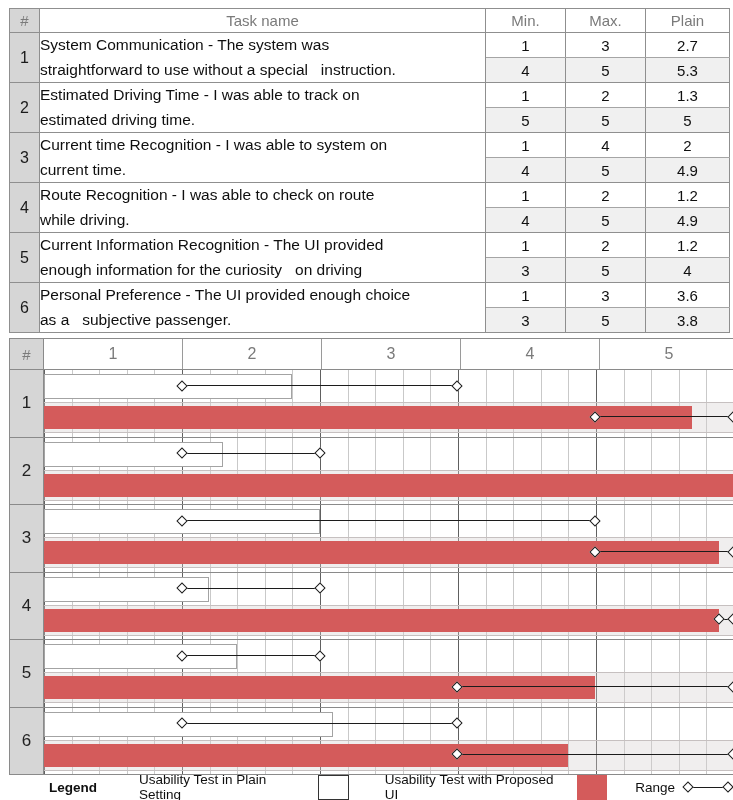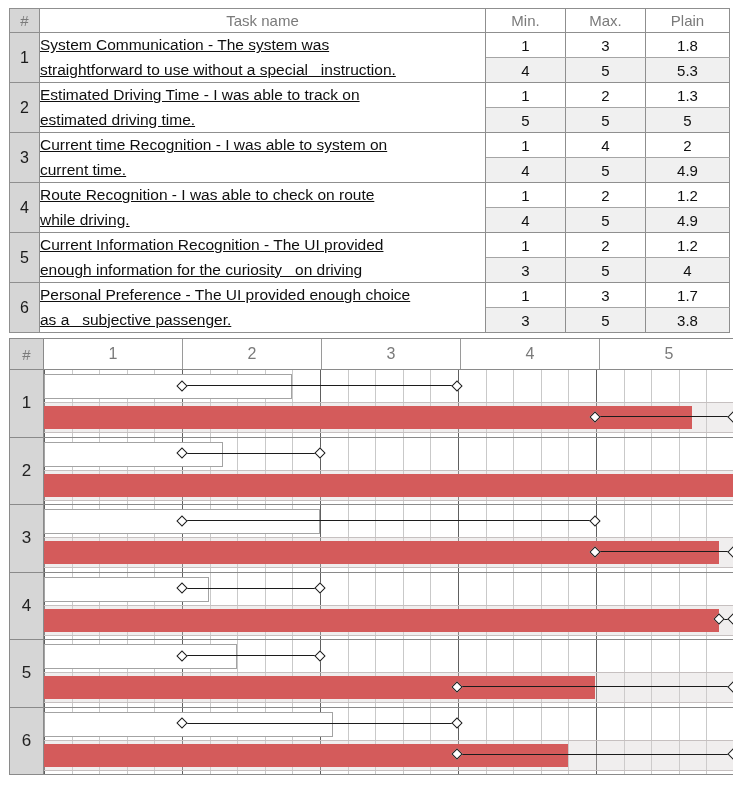--- a/index.html
+++ b/index.html
@@ -5,21 +5,21 @@
   html,body{margin:0;padding:0;background:#fff;}
   .figure{position:relative;width:733px;height:800px;background:#fff;
     font-family:"Liberation Sans",sans-serif;color:#111;overflow:hidden;}
 
   
   table.stats{position:absolute;left:9px;top:8px;width:720px;border-collapse:collapse;table-layout:fixed;}
   table.stats td,table.stats th{border:1px solid #8f8f8f;padding:0;}
   th{color:#7a7a7a;font-weight:normal;font-size:15px;height:23px;}
   th.hnum{background:#d6d6d6;}
   td.num{background:#d6d6d6;text-align:center;font-size:16px;color:#1a1a1a;}
-  td.task{font-size:15.5px;line-height:1.56;padding:0 5px;color:#0f0f0f;white-space:pre-wrap;vertical-align:middle;text-decoration:underline;}
+  td.task{font-size:15.5px;line-height:1.56;padding:0 5px;color:#0f0f0f;white-space:pre-wrap;vertical-align:middle;}
   td.val{text-align:center;font-size:15px;height:24px;color:#0f0f0f;}
   tr.top td.val{border-bottom:1px solid #a5a5a5;}
   tr.shaded td.val{background:#f0f0f0;}
 
   
   .chart{position:absolute;left:9px;top:338px;width:723px;border:1px solid #8a8a8a;background:#fff;}
   .chart-header{display:flex;height:30px;border-bottom:1px solid #8a8a8a;}
   .ch-num{width:33px;flex:0 0 33px;background:#d6d6d6;border-right:1px solid #8a8a8a;
     display:flex;align-items:center;justify-content:center;color:#7a7a7a;font-size:15px;}
   .ch-col{flex:0 0 138px;border-right:1px solid #9a9a9a;display:flex;align-items:center;justify-content:center;
@@ -78,21 +78,21 @@
       <th>Max.</th>
       <th>Plain</th>
     </tr>
 
     <tr class="top">
       <td class="num" rowspan="2">1</td>
       <td class="task" rowspan="2">System Communication - The system was
 straightforward to use without a special   instruction.</td>
       <td class="val">1</td>
       <td class="val">3</td>
-      <td class="val">1.8</td>
+      <td class="val">2.7</td>
     </tr>
     <tr class="shaded">
       <td class="val">4</td>
       <td class="val">5</td>
       <td class="val">5.3</td>
     </tr>
 
     <tr class="top">
       <td class="num" rowspan="2">2</td>
       <td class="task" rowspan="2">Estimated Driving Time - I was able to track on
@@ -148,21 +148,21 @@
       <td class="val">5</td>
       <td class="val">4</td>
     </tr>
 
     <tr class="top">
       <td class="num" rowspan="2">6</td>
       <td class="task" rowspan="2">Personal Preference - The UI provided enough choice
 as a   subjective passenger.</td>
       <td class="val">1</td>
       <td class="val">3</td>
-      <td class="val">1.7</td>
+      <td class="val">3.6</td>
     </tr>
     <tr class="shaded">
       <td class="val">3</td>
       <td class="val">5</td>
       <td class="val">3.8</td>
     </tr>
   </tbody>
     </table>
 
   <div class="chart">
@@ -235,14 +235,27 @@
       <div class="cr-plot">
         <div class="bar-plain" style="width: 42%;"></div>
         <div class="whisker wp" style="left: 20%; width: 40%;"></div>
         <div class="red-band"></div>
         <div class="bar-red" style="width: 76%;"></div>
         <div class="whisker wr" style="left: 60%; width: 40%;"></div>
       </div>
     </div>
   </div>
 
+  <div class="legend">
+    <span class="lg-title">Legend</span>
+    <span class="lg-label">Usability Test in Plain Setting</span>
+    <span class="sw-plain"></span>
+    <span class="lg-label">Usability Test with Proposed UI</span>
+    <span class="sw-red"></span>
+    <span class="lg-label">Range</span>
+    <span class="range-glyph">
+      <span class="rg-diamond"></span>
+      <span class="rg-line"></span>
+      <span class="rg-diamond"></span>
+    </span>
+  </div>
 
 </div>
 
 </body></html>

